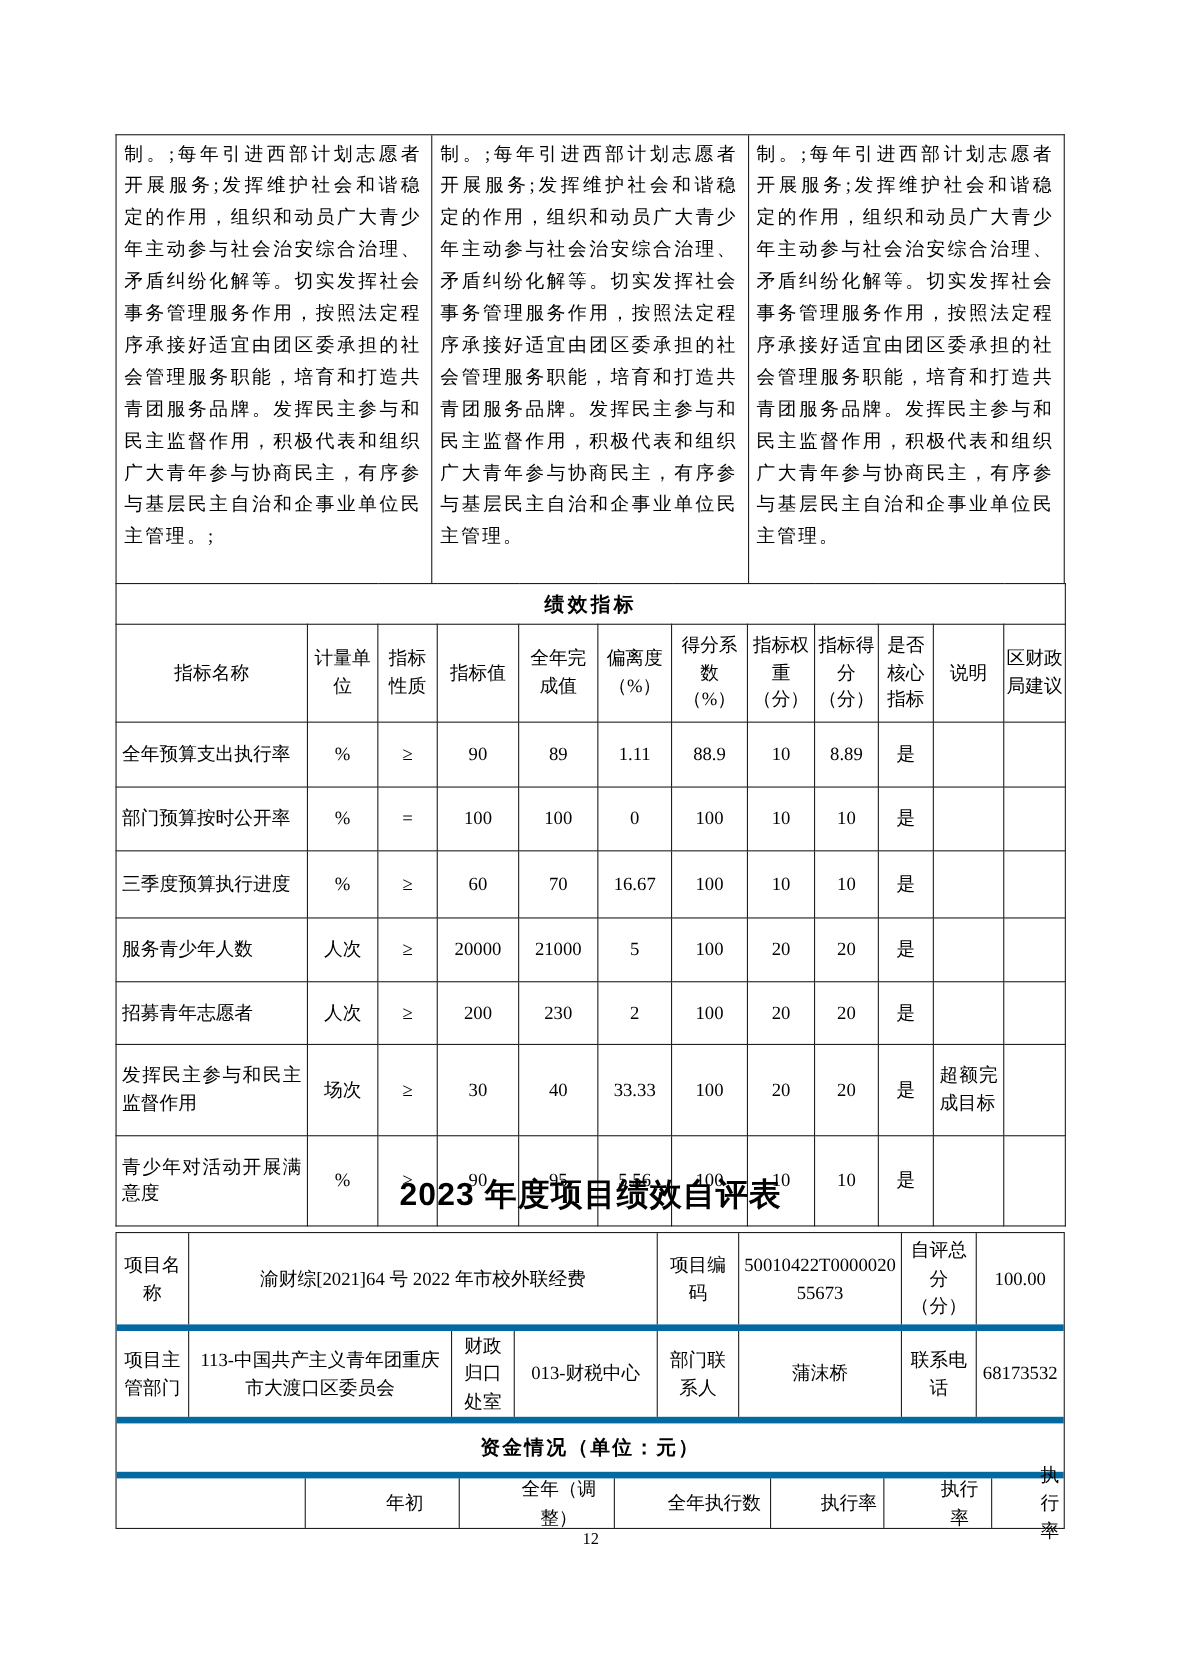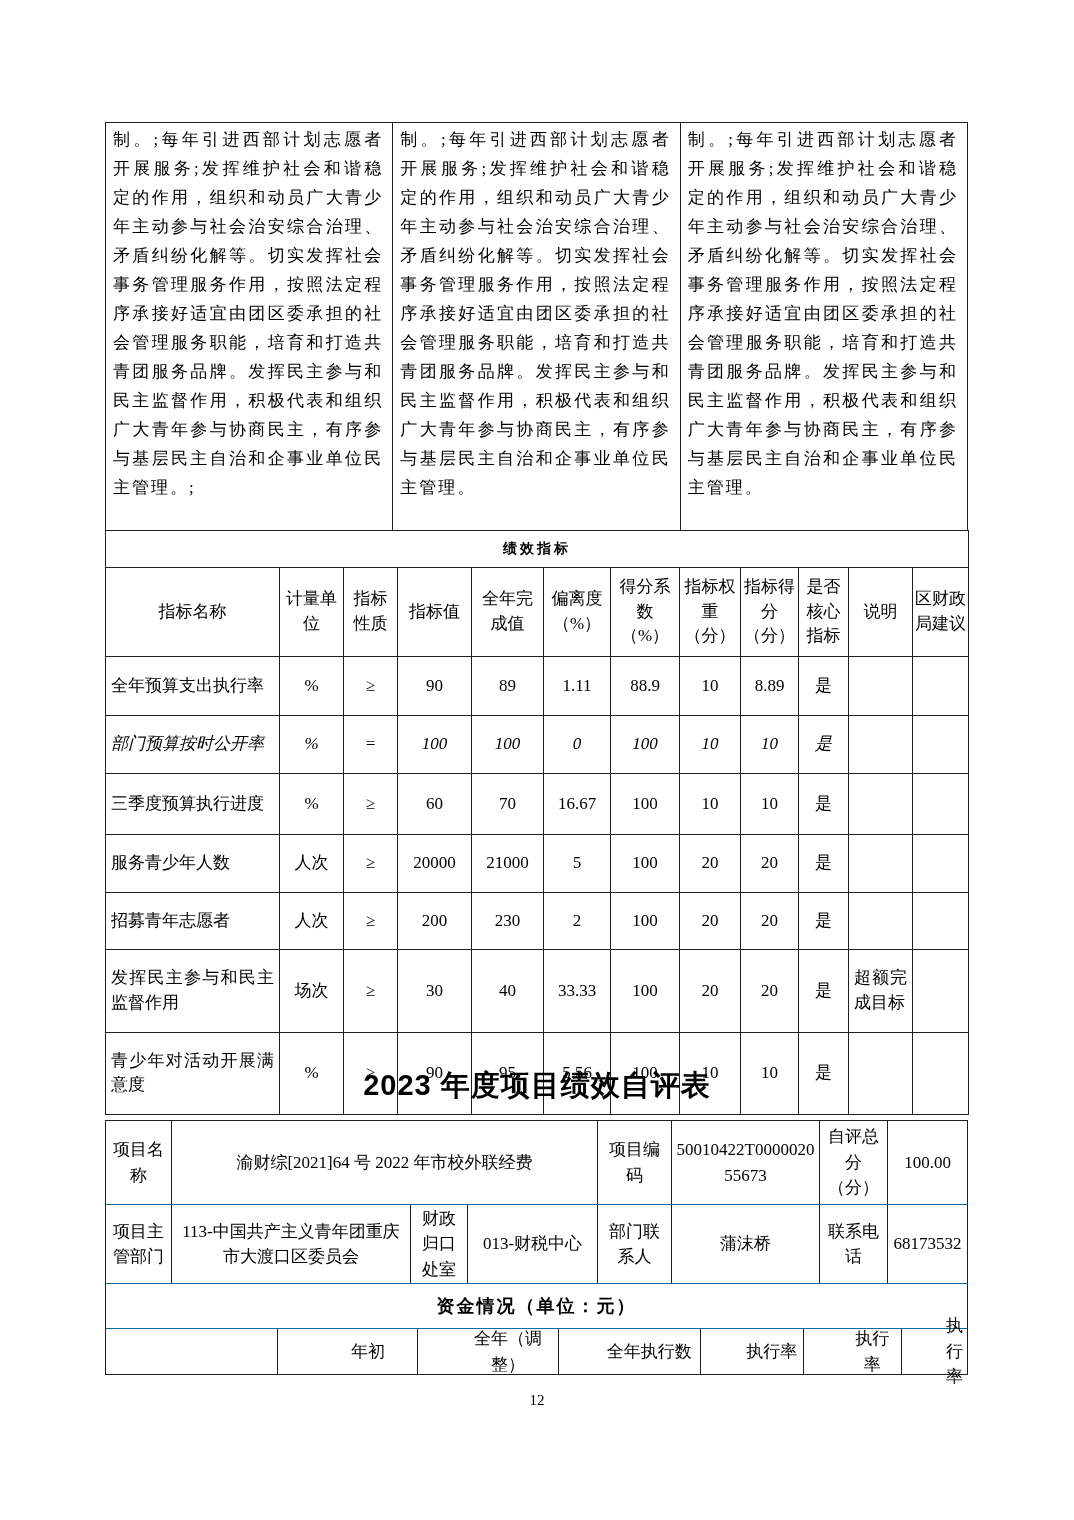--- a/index.html
+++ b/index.html
@@ -12,41 +12,41 @@
   .cont-cell{flex:1;border-right:1px solid #1f1f1f;box-sizing:border-box;
     padding:2px 9px 0 7px;font-size:17px;line-height:29px;letter-spacing:2px;
     text-align:justify;text-justify:inter-character;overflow:hidden;}
   .cont-cell:last-child{border-right:none;}
 
   
   table.perf{position:absolute;left:105px;top:530px;width:863px;border-collapse:collapse;
     table-layout:fixed;font-size:17px;}
   table.perf th,table.perf td{border:1px solid #1f1f1f;padding:0 2px;text-align:center;
     vertical-align:middle;overflow:hidden;line-height:1.45;font-weight:normal;}
-  table.perf .band{height:36px;font-weight:bold;font-size:14px;letter-spacing:3px;font-family:Liberation Serif, serif;}
+  table.perf .band{height:36px;font-weight:bold;font-size:18px;letter-spacing:3px;font-family:Liberation Serif, serif;}
   table.perf thead tr.cols th{height:88px;}
   table.perf td.jc{text-align:justify;text-justify:inter-character;padding:16px 5px;}
   table.perf tbody tr:nth-child(1){height:59px;}
-  table.perf tbody tr:nth-child(2){height:58px;font-style:italic;}
+  table.perf tbody tr:nth-child(2){height:58px;}
   table.perf tbody tr:nth-child(3){height:61px;}
   table.perf tbody tr:nth-child(4){height:42px;}
   table.perf tbody tr:nth-child(5){height:42px;}
   table.perf tbody tr:nth-child(6){height:60px;}
   table.perf tbody tr:nth-child(7){height:60px;margin-left:39px;}
   .c0{width:174px}.c1{width:64px}.c2{width:54px}.c3{width:74px}.c4{width:72px}.c5{width:67px}
   .c6{width:69px}.c7{width:61px}.c8{width:58px}.c9{width:50px}.c10{width:64px}.c11{width:56px}
 
   
   .selfeval-title{position:absolute;left:0;top:1066px;width:1074px;text-align:center;
     font-family:"Liberation Sans",sans-serif;font-weight:bold;font-size:29px;letter-spacing:1px;}
 
   
   .info{position:absolute;left:105px;top:1120px;width:863px;border:1px solid #1f1f1f;
     box-sizing:border-box;font-size:17px;}
-  .irow{display:flex;border-bottom:1px solid #0369a1;}
+  .irow{display:flex;border-bottom:6px solid #0369a1;}
   .irow:last-child{border-bottom:none;}
   .icell{border-right:1px solid #1f1f1f;box-sizing:border-box;display:flex;
     align-items:center;justify-content:center;text-align:center;padding:2px 4px;line-height:1.5;}
   .icell.last{border-right:none;flex:1;}
   .r1{height:83px;}.r2{height:78px;}.r3{height:44px;}.r4{height:45px;gap:40px;}
   .w66{width:66px}.w426{width:426px}.w74{width:74px}.w148{width:148px}.w68{width:68px}
   .w239{width:239px}.w57{width:57px}.w130{width:130px}
   .w234{width:234px}.w134{width:134px}.w135{width:135px}.w137{width:137px}.w83{width:83px}.w77{width:77px}
   .code{word-break:break-all;}
   .band2{font-weight:bold;font-size:18px;letter-spacing:2px;justify-content:center;}

